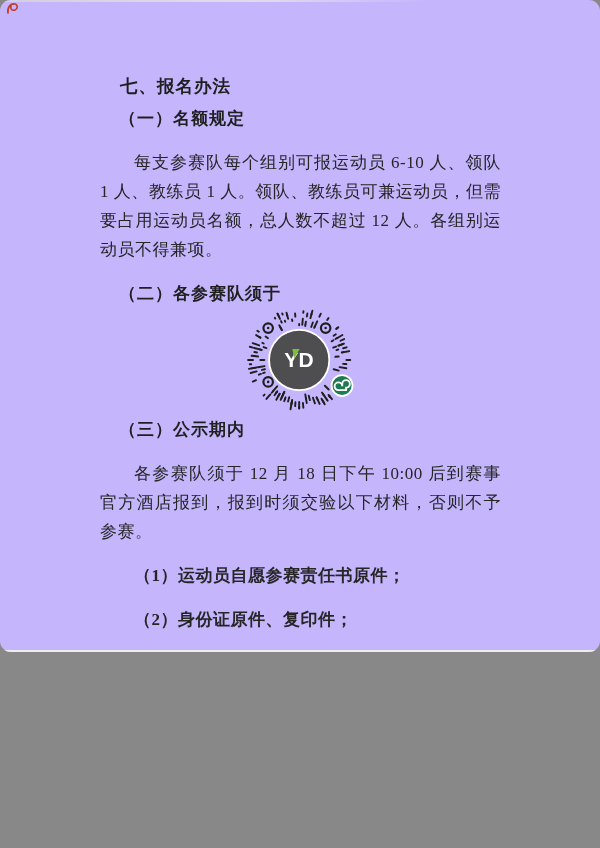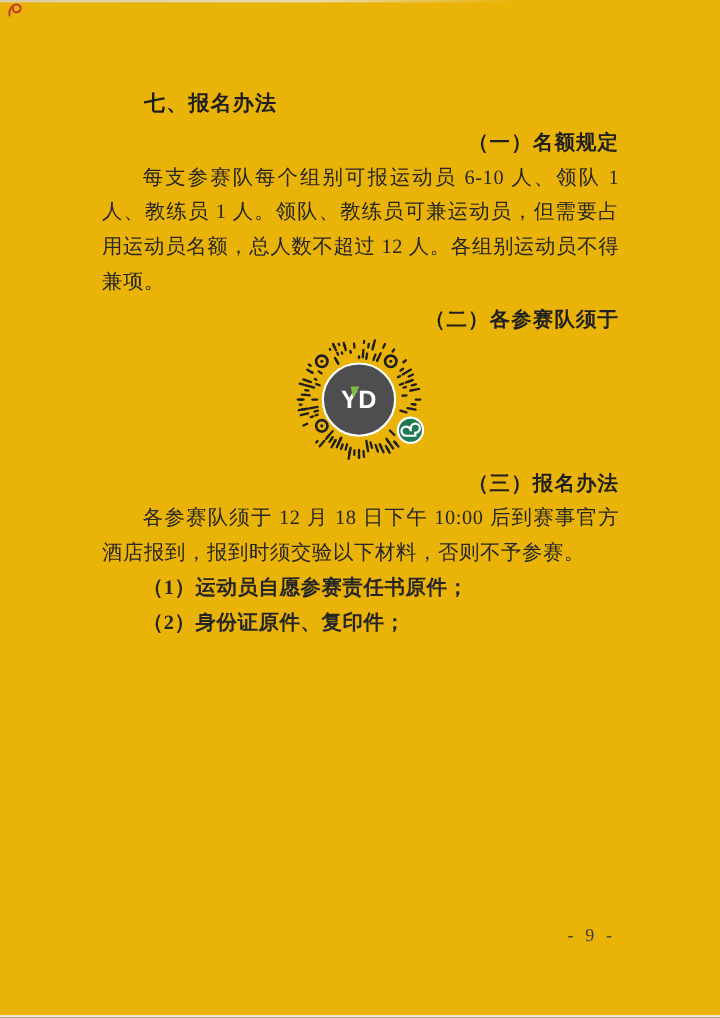--- a/index.html
+++ b/index.html
@@ -1,22 +1,23 @@
 <!DOCTYPE html>
 <html><head>
 <meta charset="utf-8">
 <style>
   html,body{margin:0;padding:0;background:#888;}
   .page{
     position:relative;
-    width:600px;height:848px;
-    background:#eab308;
+    width:600px;height:652px;
+    background:#c4b5fd;
     overflow:hidden;
     font-family:"Liberation Serif","DejaVu Serif",serif;
     color:#262626;
+    border-radius:11px;
   }
   .scan-edge-top{
     position:absolute;top:0;left:0;width:430px;height:2px;
     background:linear-gradient(90deg,#d7d7d7 0%,#e9e9e9 60%,rgba(255,255,255,0) 100%);
     opacity:.75;
   }
   .scan-edge-bottom{
     position:absolute;bottom:0;left:0;width:600px;height:2px;
     background:#ededed;
   }
@@ -32,24 +33,24 @@
     text-justify:inter-ideograph;
   }
   .doc h1{
     margin:0;font-size:17.5px;font-weight:700;
     font-family:"Liberation Sans","DejaVu Sans",sans-serif;
     text-indent:2em;text-align:left;line-height:29px;letter-spacing:1px;
     color:#1e1e1e;
   }
   .doc h2{
     margin:3px 0 0 0;font-size:17px;font-weight:700;
-    text-indent:2em;text-align:right;line-height:29px;letter-spacing:1px;
+    text-indent:2em;text-align:left;line-height:29px;letter-spacing:1px;
     color:#1f1f1f;
   }
-  .doc p{margin:0;text-indent:2em;}
+  .doc p{margin:15px;text-indent:2em;}
   .doc p.list-line{text-align:left;font-weight:bold;}
   .qr-wrap{
     height:104px;
     display:flex;justify-content:center;align-items:center;
     text-align:left;
   }
   .qr-wrap svg{display:block;}
   .page-number{
     position:absolute;top:772px;left:458px;width:70px;
     text-align:center;font-size:15px;letter-spacing:3px;color:#3c3c3c;
@@ -205,21 +206,21 @@
           <polygon points="55.5,45 63.5,45 57.5,55.5" fill="#7cbd3f"></polygon>
         </g>
 
         <g>
           <circle cx="110" cy="85" r="11.5" fill="#1f7a52" stroke="#ffffff" stroke-width="2"></circle>
           <path d="M106,90 a4.2,4.2 0 1 1 4.2,-4.2 l0,-2.6 a4.2,4.2 0 1 1 4.2,4.2 l0,2.6 z" fill="none" stroke="#ffffff" stroke-width="2" stroke-linecap="round"></path>
         </g>
       </svg>
     </div>
 
-    <h2>（三）报名办法</h2>
+    <h2>（三）公示期内</h2>
 
     <p>各参赛队须于 12 月 18 日下午 10:00 后到赛事官方酒店报到，报到时须交验以下材料，否则不予参赛。</p>
     <p class="list-line">（1）运动员自愿参赛责任书原件；</p>
     <p class="list-line">（2）身份证原件、复印件；</p>
 
   </div>
 
   <div class="page-number">- 9 -</div>
 
   <div class="scan-edge-bottom"></div>

